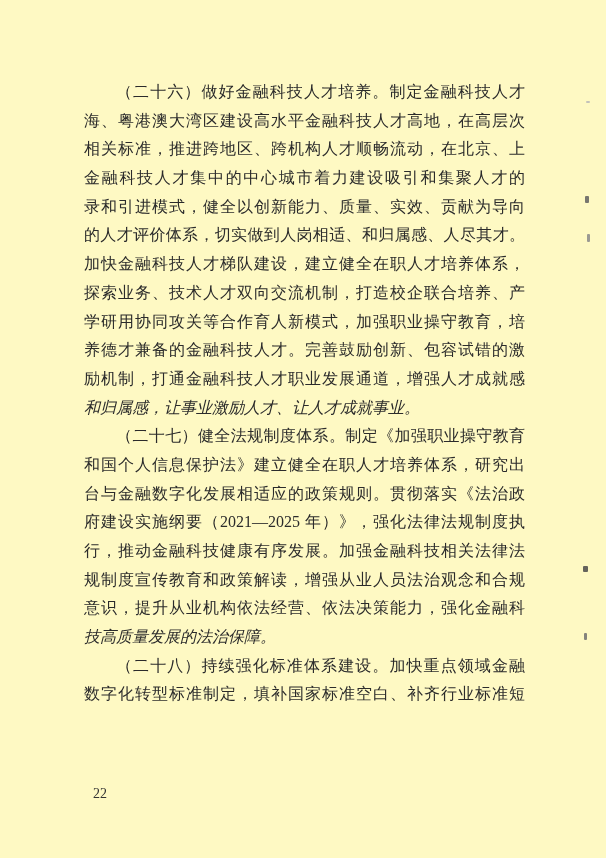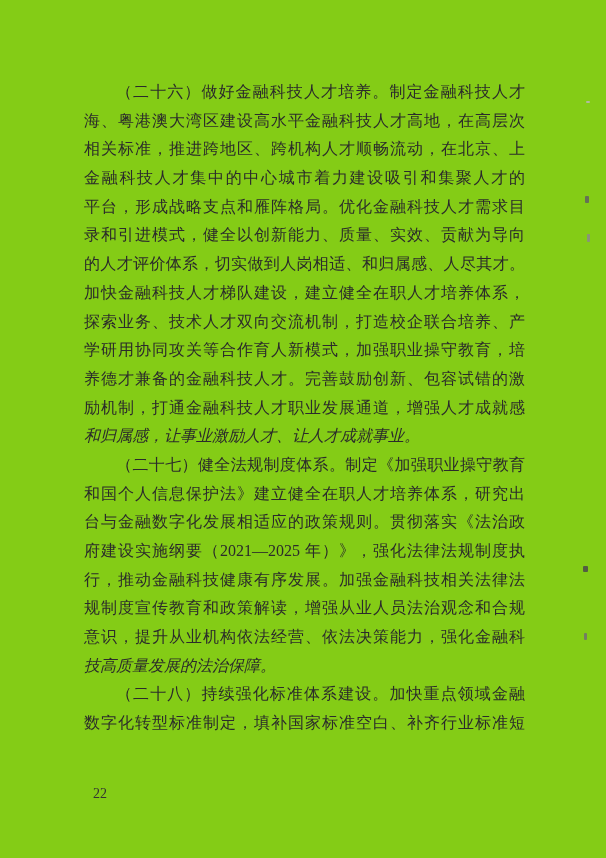--- a/index.html
+++ b/index.html
@@ -4,21 +4,21 @@
 <style>
   html, body {
     margin: 0;
     padding: 0;
     background: #ffffff;
   }
   .page {
     position: relative;
     width: 606px;
     height: 858px;
-    background: #84cc16;
+    background: #fef9c3;
     overflow: hidden;
     font-family: "Liberation Serif", "DejaVu Serif", serif;
   }
   .text-block {
     position: absolute;
     left: 84px;
     top: 78px;
     width: 441px;
     font-size: 16px;
     line-height: 28.7px;
@@ -55,21 +55,20 @@
 </style>
 </head>
 <body>
 
 <div class="page">
   <div class="text-block">
       <div class="line indent">（二十六）做好金融科技人才培养。制定金融科技人才</div>
       <div class="line">海、粤港澳大湾区建设高水平金融科技人才高地，在高层次</div>
       <div class="line">相关标准，推进跨地区、跨机构人才顺畅流动，在北京、上</div>
       <div class="line">金融科技人才集中的中心城市着力建设吸引和集聚人才的</div>
-      <div class="line">平台，形成战略支点和雁阵格局。优化金融科技人才需求目</div>
       <div class="line">录和引进模式，健全以创新能力、质量、实效、贡献为导向</div>
       <div class="line">的人才评价体系，切实做到人岗相适、和归属感、人尽其才。</div>
       <div class="line">加快金融科技人才梯队建设，建立健全在职人才培养体系，</div>
       <div class="line">探索业务、技术人才双向交流机制，打造校企联合培养、产</div>
       <div class="line">学研用协同攻关等合作育人新模式，加强职业操守教育，培</div>
       <div class="line">养德才兼备的金融科技人才。完善鼓励创新、包容试错的激</div>
       <div class="line">励机制，打通金融科技人才职业发展通道，增强人才成就感</div>
       <div class="line last">和归属感，让事业激励人才、让人才成就事业。</div>
       <div class="line indent">（二十七）健全法规制度体系。制定《加强职业操守教育</div>
       <div class="line">和国个人信息保护法》建立健全在职人才培养体系，研究出</div>

